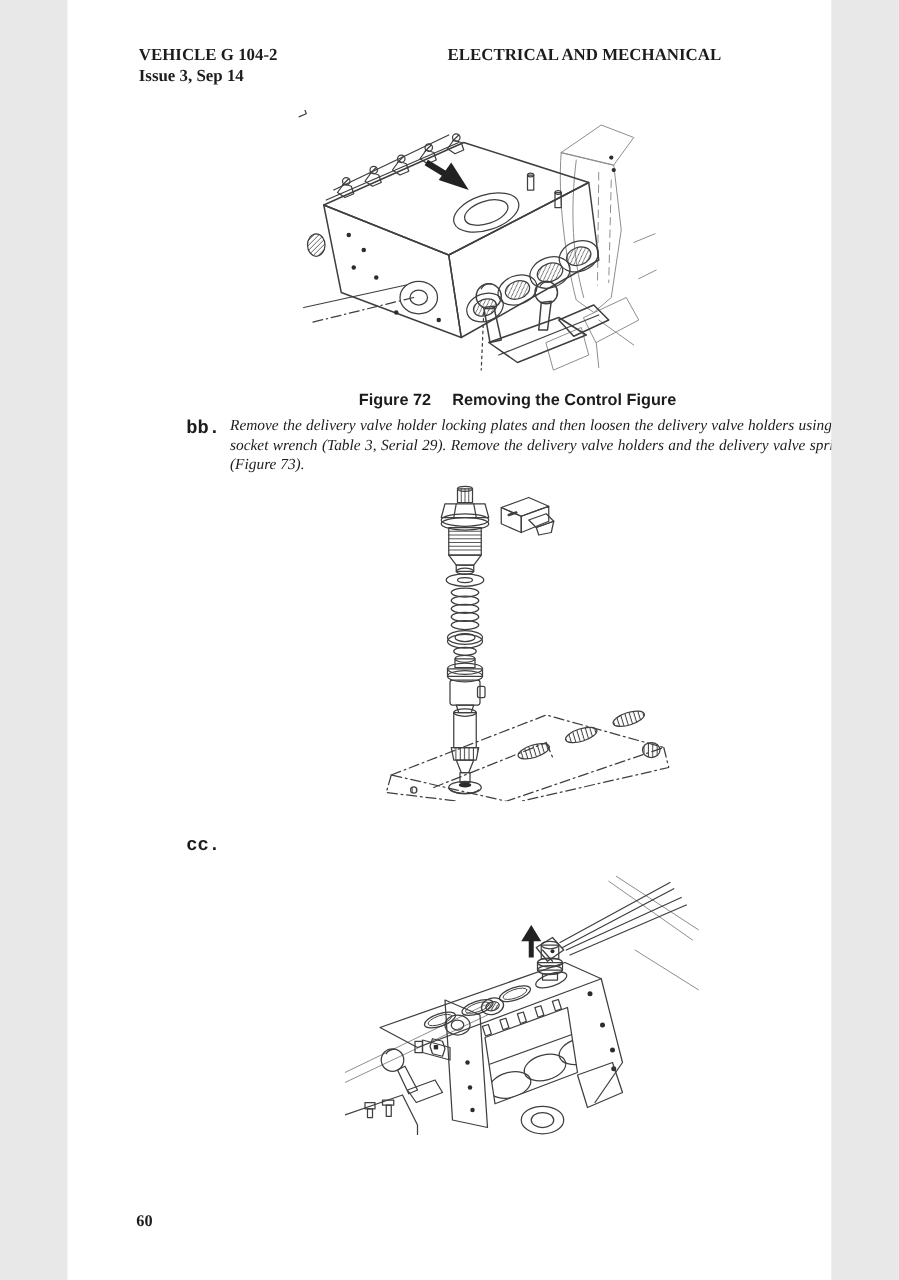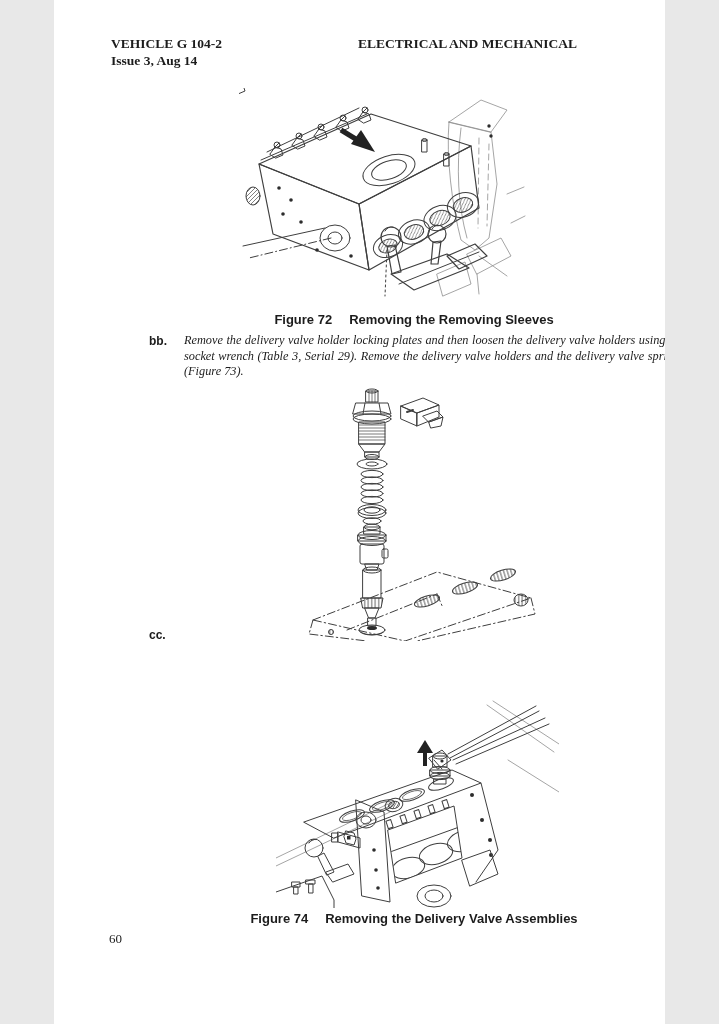--- a/index.html
+++ b/index.html
@@ -14,45 +14,45 @@
   .hdr-right { right:88px; text-align:right; }
   
   .caption {
     position:absolute; left:57px; width:570px; text-align:center;
     font-family:"Liberation Sans", sans-serif; font-weight:bold; font-size:13px;
   }
   .caption .cap-label { margin-right:17px;margin-left:36px; }
   
   .para-label {
     position:absolute; left:95px; width:30px;
-    font-family:Liberation Sans, sans-serif; font-weight:bold; font-size:12px;
+    font-family:Liberation Mono, monospace; font-weight:bold; font-size:15px;
   }
   .para-text {
     position:absolute; left:130px; width:500px;
     font-size:12.3px; line-height:15.5px; text-align:justify;
   }
-  .pageno { position:absolute; left:55px; top:931px; font-weight:normal; font-size:13px; }
+  .pageno { position:absolute; left:55px; top:969px; font-weight:bold; font-size:13px; }
   
   .fig { position:absolute; }
   svg .ln   { fill:none; stroke:#3f3f3f; stroke-width:1; stroke-linecap:round; stroke-linejoin:round; }
   svg .ln2  { fill:none; stroke:#3f3f3f; stroke-width:1.2; stroke-linecap:round; stroke-linejoin:round; }
   svg .bg   { fill:none; stroke:#8e8e8e; stroke-width:.8; stroke-linecap:round; stroke-linejoin:round; }
   svg .dash { stroke-dasharray:8 3 1.5 3; }
   svg .dot  { fill:#2c2c2c; stroke:none; }
   svg .blk  { fill:#222222; stroke:none; }
   svg .hf   { stroke:#3f3f3f; stroke-width:1; }
 </style>
 </head>
 <body>
 
 <div class="page">
 
   <div class="hdr hdr-left">
     <div>VEHICLE G 104-2</div>
-    <div>Issue 3, Aug 14</div>
+    <div>Issue 3, Sep 14</div>
   </div>
   <div class="hdr hdr-right">
     <div>ELECTRICAL AND MECHANICAL</div>
   </div>
 
   <div class="fig" style="left:185px; top:88px;">
     <svg width="290" height="222" viewBox="0 0 290 222">
       <defs>
         <pattern id="hA" patternUnits="userSpaceOnUse" width="4" height="4">
           <path d="M0,4 L4,0" stroke="#4a4a4a" stroke-width="0.7"></path>
@@ -156,21 +156,21 @@
         <polygon points="194,154 202,153 199,176 192,176"></polygon>
         <polygon points="152,186 208,166 230,180 175,202"></polygon>
         <polygon points="208,168 236,156 248,168 220,181"></polygon>
         <path d="M160,196 L240,164" class="ln"></path>
         <path d="M148,162 L146,208" class="ln" stroke-dasharray="2 3"></path>
       </g>
     </svg>
   </div>
 
   <div class="caption" style="top:312px;">
-    <span class="cap-label">Figure 72</span><span>Removing the Removing Sleeves</span>
+    <span class="cap-label">Figure 72</span><span>Removing the Control Figure</span>
   </div>
 
   <div class="para-label" style="top:334px;">bb.</div>
   <div class="para-text" style="top:333px;font-style:italic;">Remove the delivery valve holder locking plates and then loosen the delivery valve holders using the socket wrench (Table 3, Serial 29). Remove the delivery valve holders and the delivery valve springs (Figure 73).</div>
 
   <div class="fig" style="left:253px; top:386px;">
     <svg width="230" height="255" viewBox="0 0 230 255">
       <defs>
         <pattern id="hB" patternUnits="userSpaceOnUse" width="3.5" height="3.5">
           <path d="M1.7,0 L1.7,3.5" stroke="#3e3e3e" stroke-width="0.8"></path>
@@ -256,21 +256,21 @@
           </g>
         <ellipse class="hf" cx="214" cy="214" rx="7" ry="6" fill="url(#hB)"></ellipse>
         <ellipse class="ln" cx="65" cy="244" rx="13" ry="5"></ellipse>
         <path class="ln" d="M54,246 a12,4.5 0 0,0 22,0" stroke-width="2"></path>
         <circle class="hf" cx="24" cy="246" r="2.5" fill="url(#hB)"></circle>
       </g>
     </svg>
   </div>
 
 
-  <div class="para-label" style="top:628px;">cc.</div>
+  <div class="para-label" style="top:668px;">cc.</div>
 
   <div class="fig" style="left:222px; top:700px;">
     <svg width="283" height="208" viewBox="0 0 283 208">
       <defs>
         <pattern id="hC" patternUnits="userSpaceOnUse" width="3.5" height="3.5">
           <path d="M0,3.5 L3.5,0" stroke="#3e3e3e" stroke-width="0.8"></path>
         </pattern>
         <clipPath id="win74">
             <polygon points="112,130 178,106 186,158 120,183"></polygon>
           </clipPath>
@@ -393,19 +393,16 @@
         <path d="M0,192 L46,176 L58,200 L58,208"></path>
         <rect x="16" y="182" width="8" height="5"></rect>
         <rect x="18" y="187" width="4" height="7"></rect>
         <ellipse cx="158" cy="196" rx="17" ry="11"></ellipse>
         <ellipse cx="158" cy="196" rx="9" ry="6"></ellipse>
         <polygon points="186,160 214,150 222,174 194,186"></polygon>
       </g>
     </svg>
   </div>
 
-  <div class="caption" style="top:911px;">
-    <span class="cap-label">Figure 74</span><span>Removing the Delivery Valve Assemblies</span>
-  </div>
 
   <div class="pageno">60</div>
 
 </div>
 
 </body></html>

